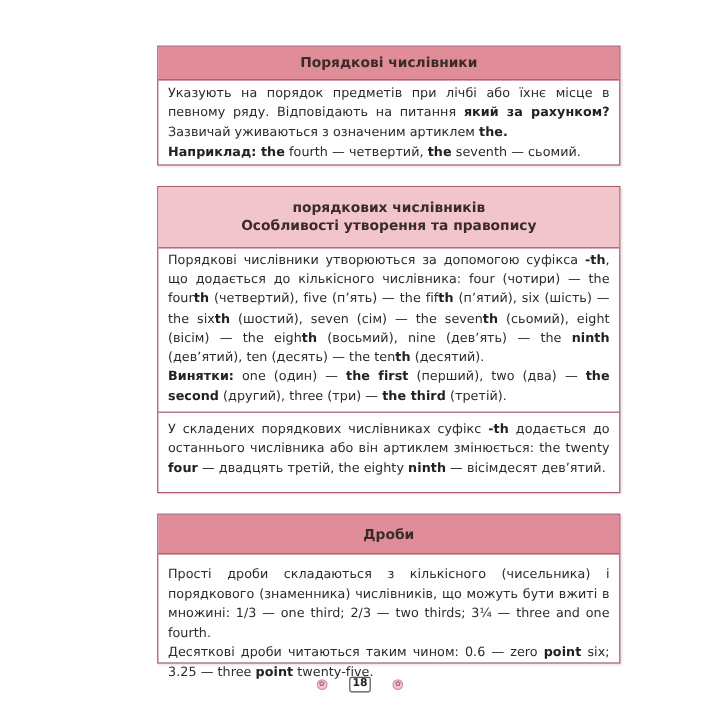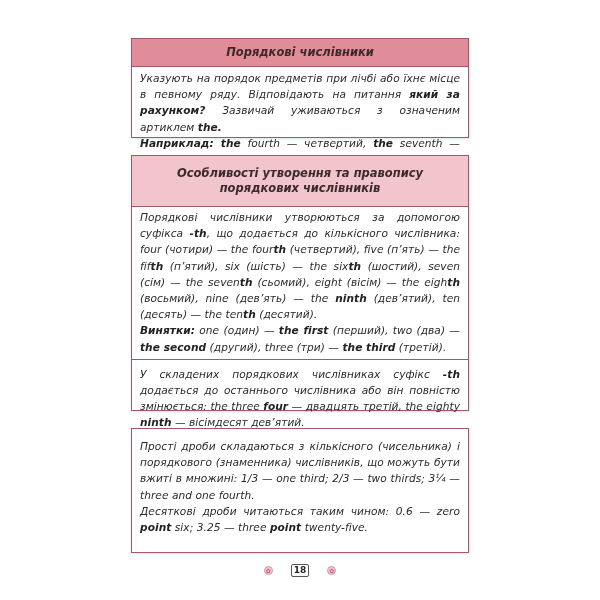--- a/index.html
+++ b/index.html
@@ -1,19 +1,19 @@
 <!DOCTYPE html>
 <html><head>
 <meta charset="utf-8">
 <style>
   html, body { margin:0; padding:0; }
   body { width:600px; height:600px; background:#ffffff; position:relative; overflow:hidden;
          font-family:"DejaVu Sans", sans-serif; color:#2a2a2a; }
-  .box { position:absolute; left:131px; width:338px; border:1.5px solid #a5566a; box-sizing:border-box;
-         background:#fff; box-shadow:1px 1px 2px rgba(0,0,0,0.12);font-style:italic; }
+  .box { position:absolute; left:131px; width:386px; border:1.5px solid #a5566a; box-sizing:border-box;
+         background:#fff; box-shadow:1px 1px 2px rgba(0,0,0,0.12); }
   .hdr { text-align:center; font-weight:bold; font-size:11.5px; color:#3a2a2a; border-bottom:1.5px solid #a5566a;
          display:flex; flex-direction:column; justify-content:center; line-height:15px; }
   .hdr.dark { background:#e18d99; }
   .hdr.light { background:#f2c4cc; }
   .txt { font-size:10.6px; line-height:16.2px; text-align:justify; padding:3px 8px 4px 8px; letter-spacing:0.05px; }
   .txt b { font-weight:bold; color:#222; }
   .sep { border-top:1.5px solid #a5566a; }
   #b1 { top:38px; height:100px; }
   #b1 .hdr { height:27px; }
   #b2 { top:155px; height:256px; }
@@ -33,34 +33,37 @@
     <span>Порядкові числівники</span>
   </div>
   <div class="txt">
     <span>Указують на порядок предметів при лічбі або їхнє місце в певному ряду. Відповідають на питання </span><b>який за рахунком?</b><span> Зазвичай уживаються з означеним артиклем </span><b>the.</b><br>
     <b>Наприклад:</b><b> the</b><span> fourth — четвертий, </span><b>the</b><span> seventh — сьомий.</span>
   </div>
 </div>
 
 <div class="box" id="b2">
   <div class="hdr light">
+    <span>порядкових числівників</span>
     <span>Особливості утворення та правопису</span>
-    <span>порядкових числівників</span>
   </div>
   <div class="txt" style="padding-top:2px;">
     <span class="runs"><span>Порядкові числівники утворюються за допомогою суфікса </span><b>-th</b><span>, що додається до кількісного числівника: four (чотири) — the four</span><b>th</b><span> (четвертий), five (п’ять) — the fif</span><b>th</b><span> (п’ятий), six (шість) — the six</span><b>th</b><span> (шостий), seven (сім) — the seven</span><b>th</b><span> (сьомий), eight (вісім) — the eigh</span><b>th</b><span> (восьмий), nine (дев’ять) — the </span><b>ninth</b><span> (дев’ятий), ten (десять) — the ten</span><b>th</b><span> (десятий).</span></span><br>
     <span class="runs"><b>Винятки:</b><span> one (один) — </span><b>the first</b><span> (перший), two (два) — </span><b>the second</b><span> (другий), three (три) — </span><b>the third</b><span> (третій).</span></span>
   </div>
   <div class="sep"></div>
   <div class="txt" style="padding-top:6px;">
-    <span class="runs"><span>У складених порядкових числівниках суфікс </span><b>-th</b><span> додається до останнього числівника або він повністю змінюється: the three </span><b>four</b><span> — двадцять третій, the eighty </span><b>ninth</b><span> — вісімдесят дев’ятий.</span></span>
+    <span class="runs"><span>У складених порядкових числівниках суфікс </span><b>-th</b><span> додається до останнього числівника або він артиклем змінюється: the twenty </span><b>four</b><span> — двадцять третій, the eighty </span><b>ninth</b><span> — вісімдесят дев’ятий.</span></span>
   </div>
 </div>
 
 <div class="box" id="b3">
+  <div class="hdr dark">
+    <span>Дроби</span>
+  </div>
   <div class="txt" style="padding-top:9px;">
     <span class="runs"><span>Прості дроби складаються з кількісного (чисельника) і порядкового (знаменника) числівників, що можуть бути вжиті в множині: 1/3 — one third; 2/3 — two thirds; 3¼ — three and one fourth.</span></span><br>
     <span class="runs"><span>Десяткові дроби читаються таким чином: 0.6 — zero </span><b>point</b><span> six; 3.25 — three </span><b>point</b><span> twenty-five.</span></span>
   </div>
 </div>
 
 <div class="pager">
   <span class="flower">✿</span>
   <span class="pnum">18</span>
   <span class="flower">✿</span>

